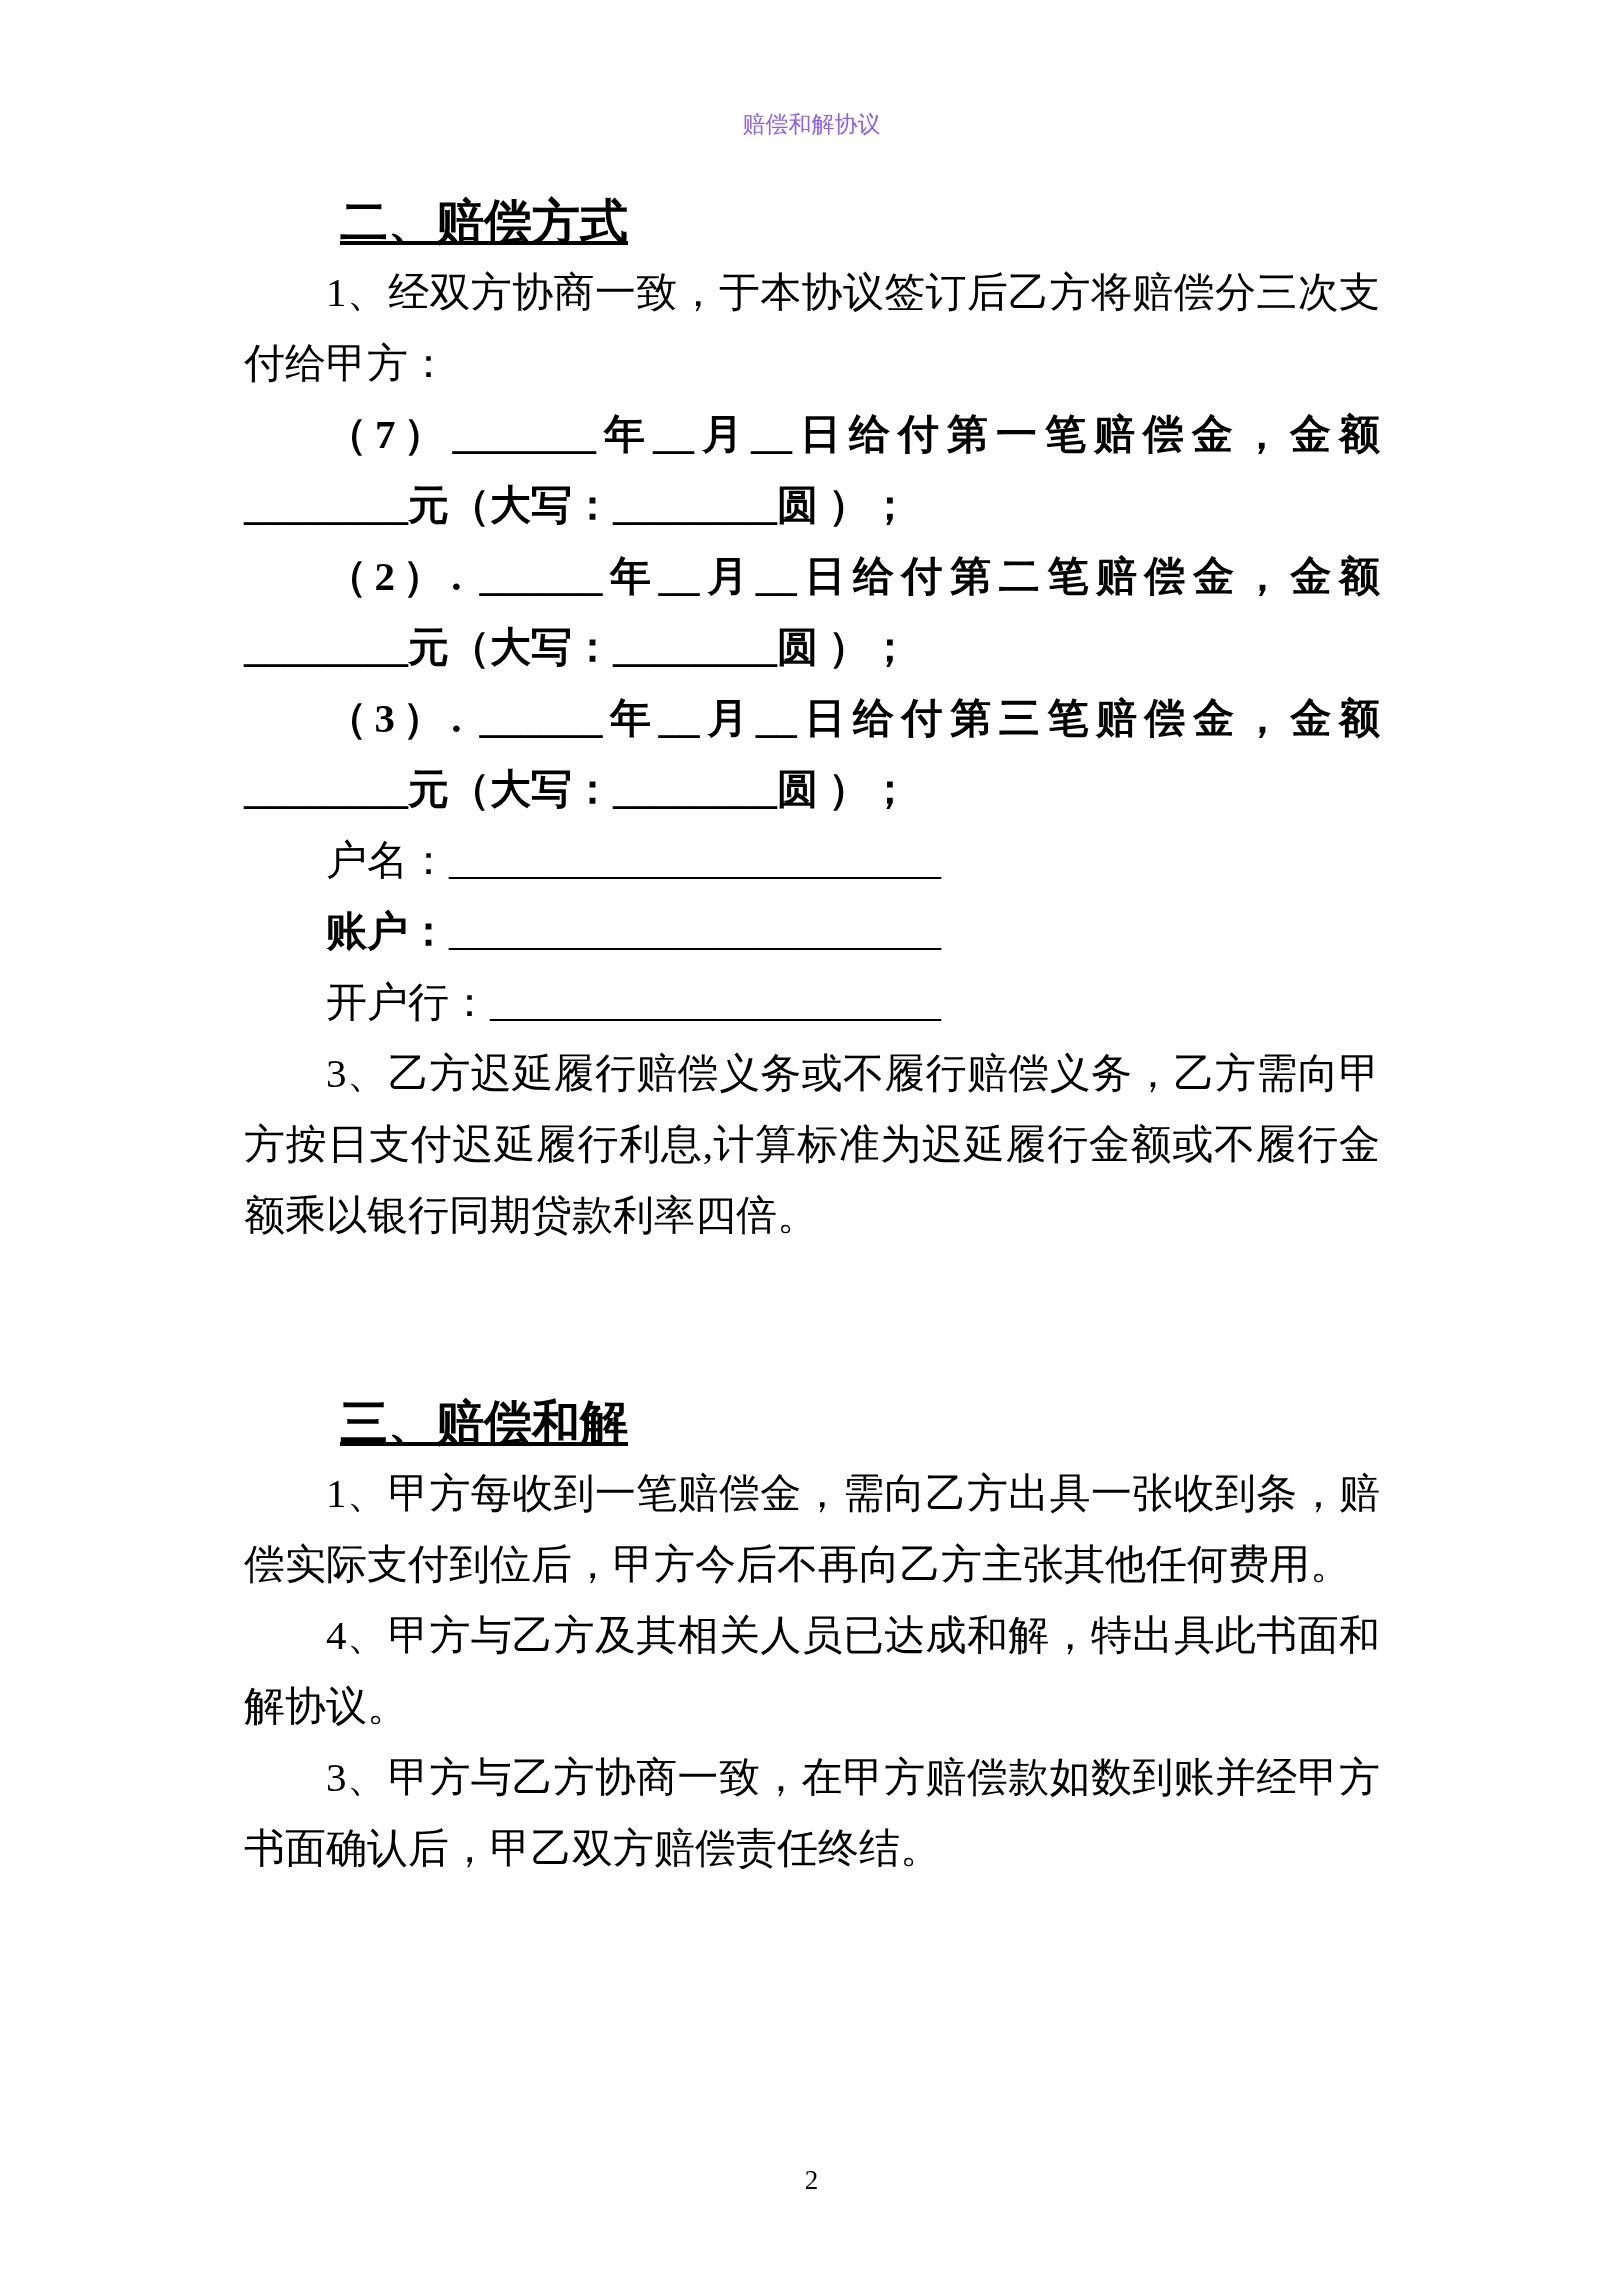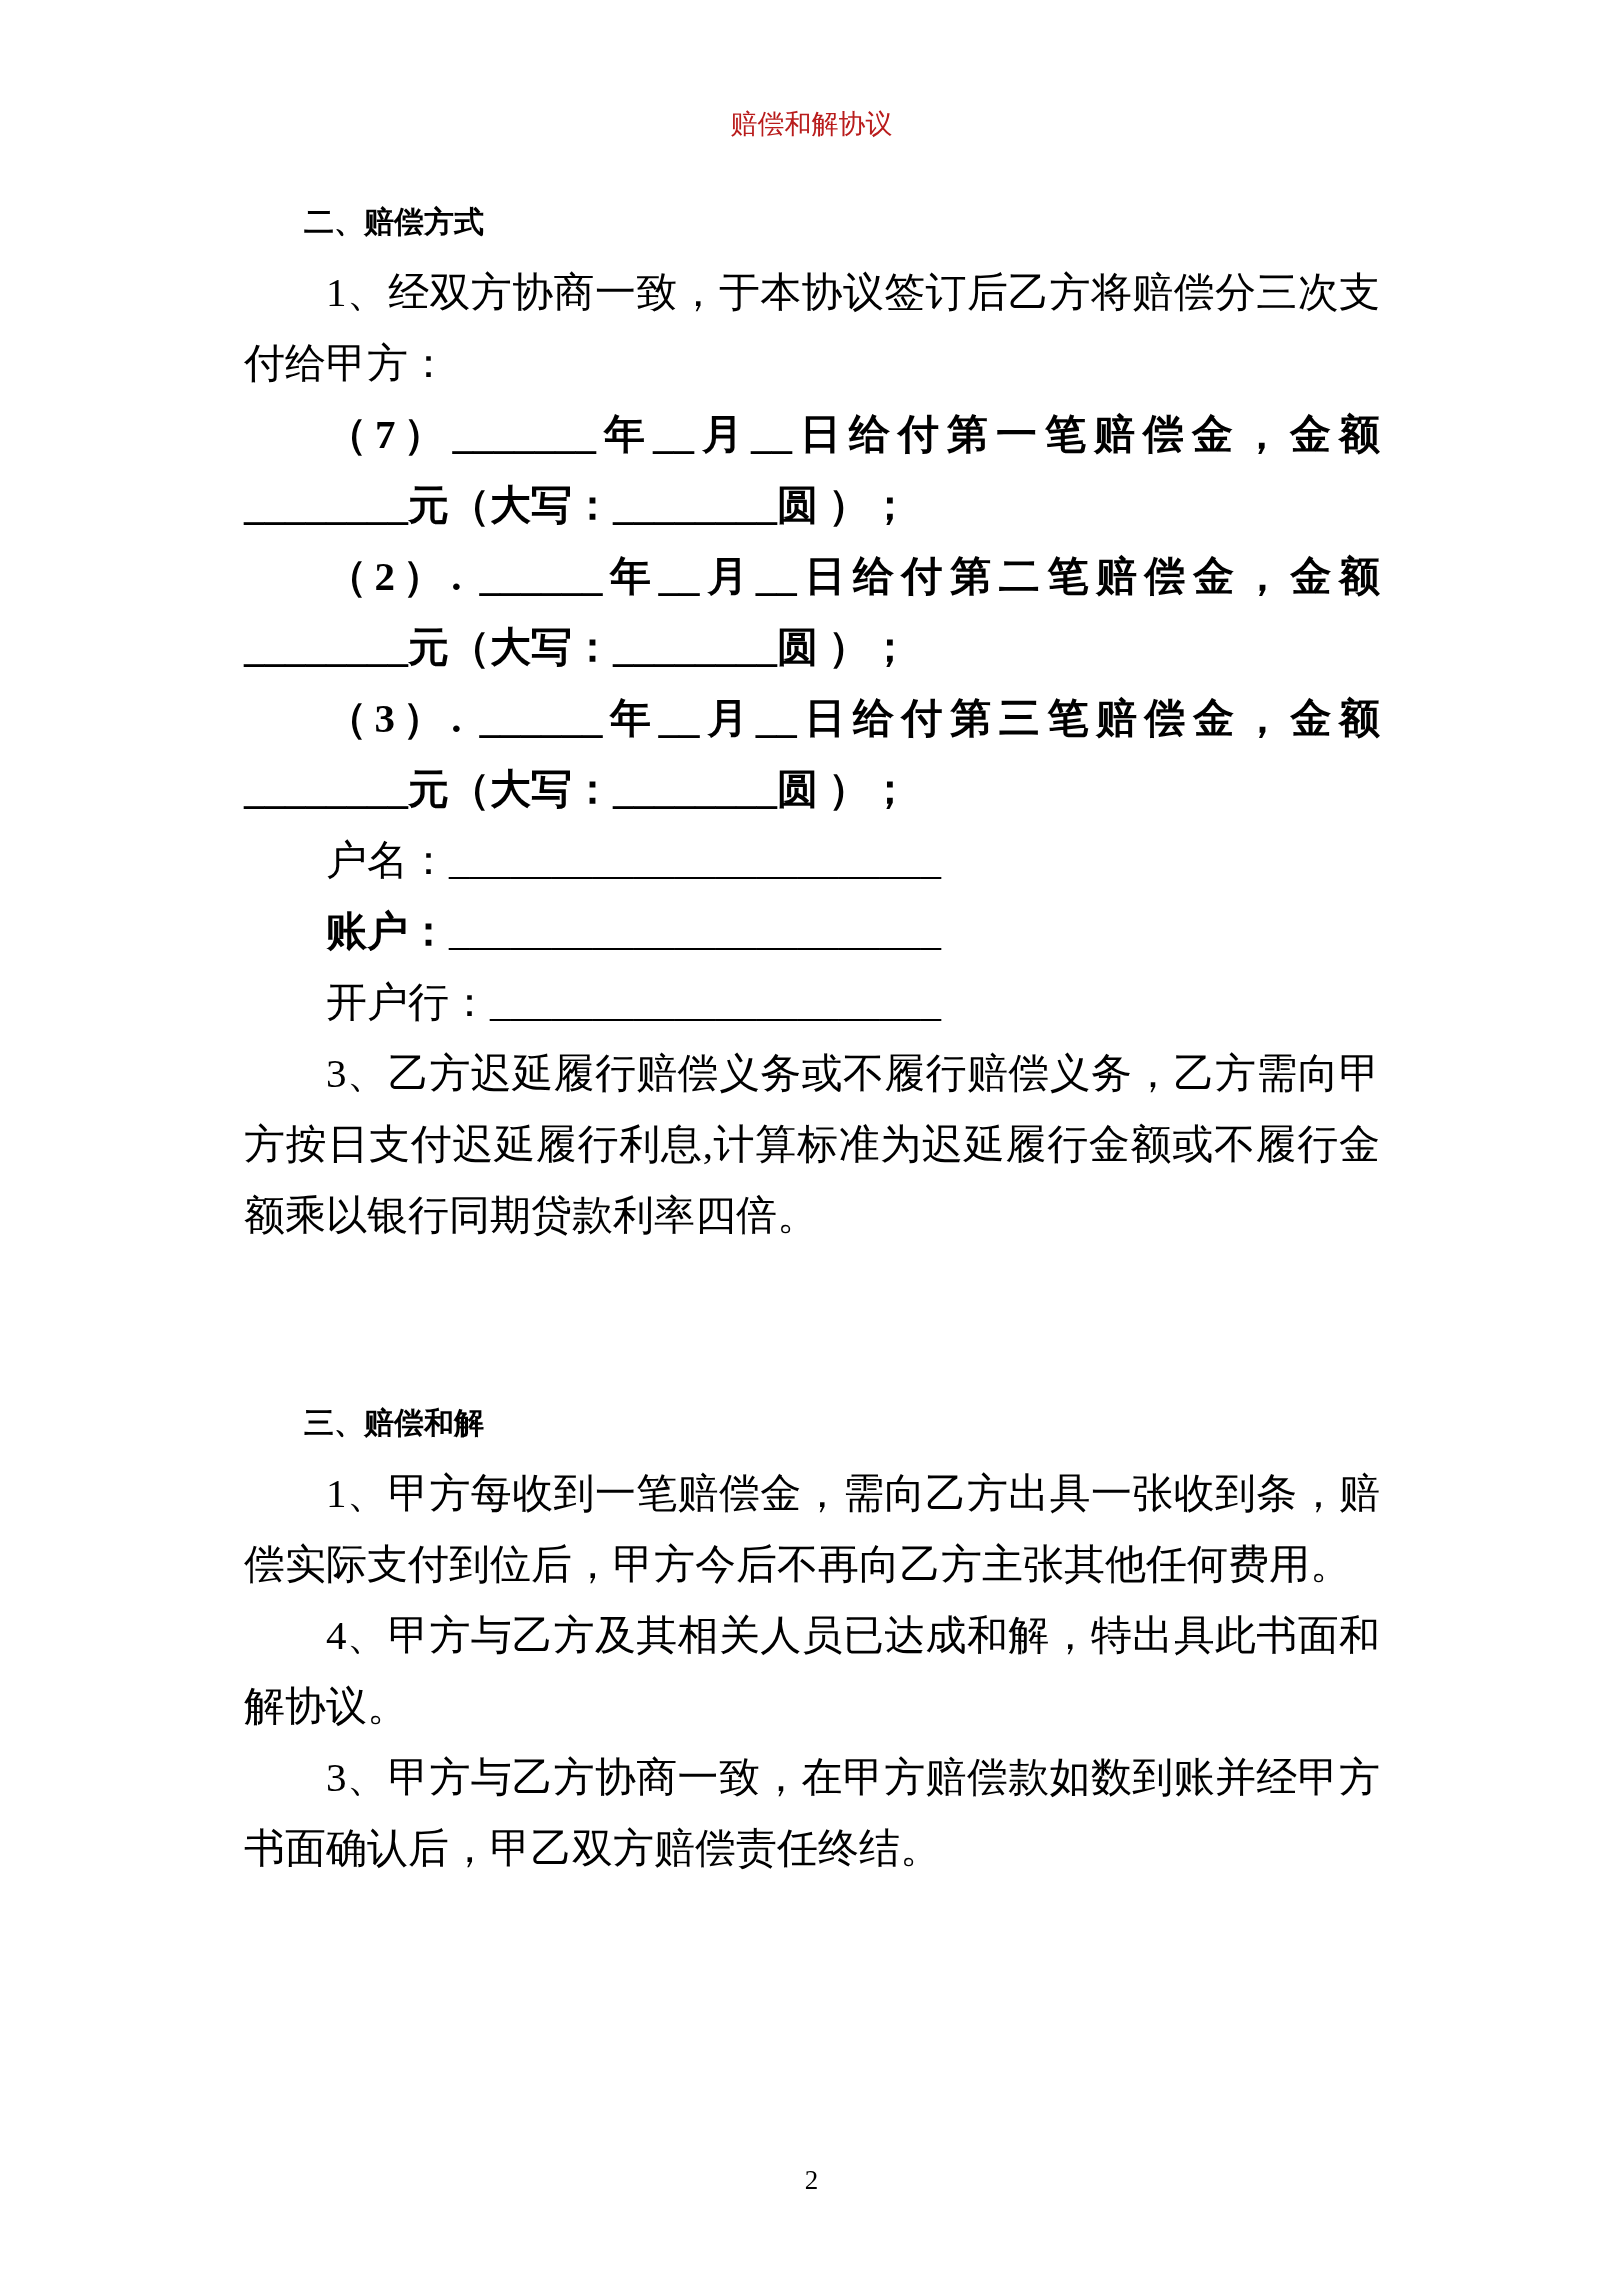--- a/index.html
+++ b/index.html
@@ -15,40 +15,41 @@
     color: #000000;
     font-family: "Liberation Serif", "DejaVu Serif", serif;
     overflow: hidden;
   }
   .doc-header {
     position: absolute;
     top: 111px;
     left: 0;
     width: 100%;
     text-align: center;
-    font-size: 27px;
+    font-size: 23px;
     line-height: 27px;
-    color: #b91c1c;
+    color: #8b5cf6;
   }
   .doc-body {
     position: absolute;
     top: 186px;
     left: 244px;
     width: 1136px;
     font-size: 41px;
     line-height: 71px;
     text-align: justify;
   }
   .sec-heading {
     margin: 0;
     padding: 0;
-    font-size: 30px;
+    font-size: 48px;
     font-weight: bold;
     line-height: 71px;
     text-indent: 2em;
+    text-decoration: underline;
   }
   .para {
     margin: 0;
     padding: 0;
     text-indent: 2em;
   }
   .bold {
     font-weight: bold;
   }
   .section-gap {

